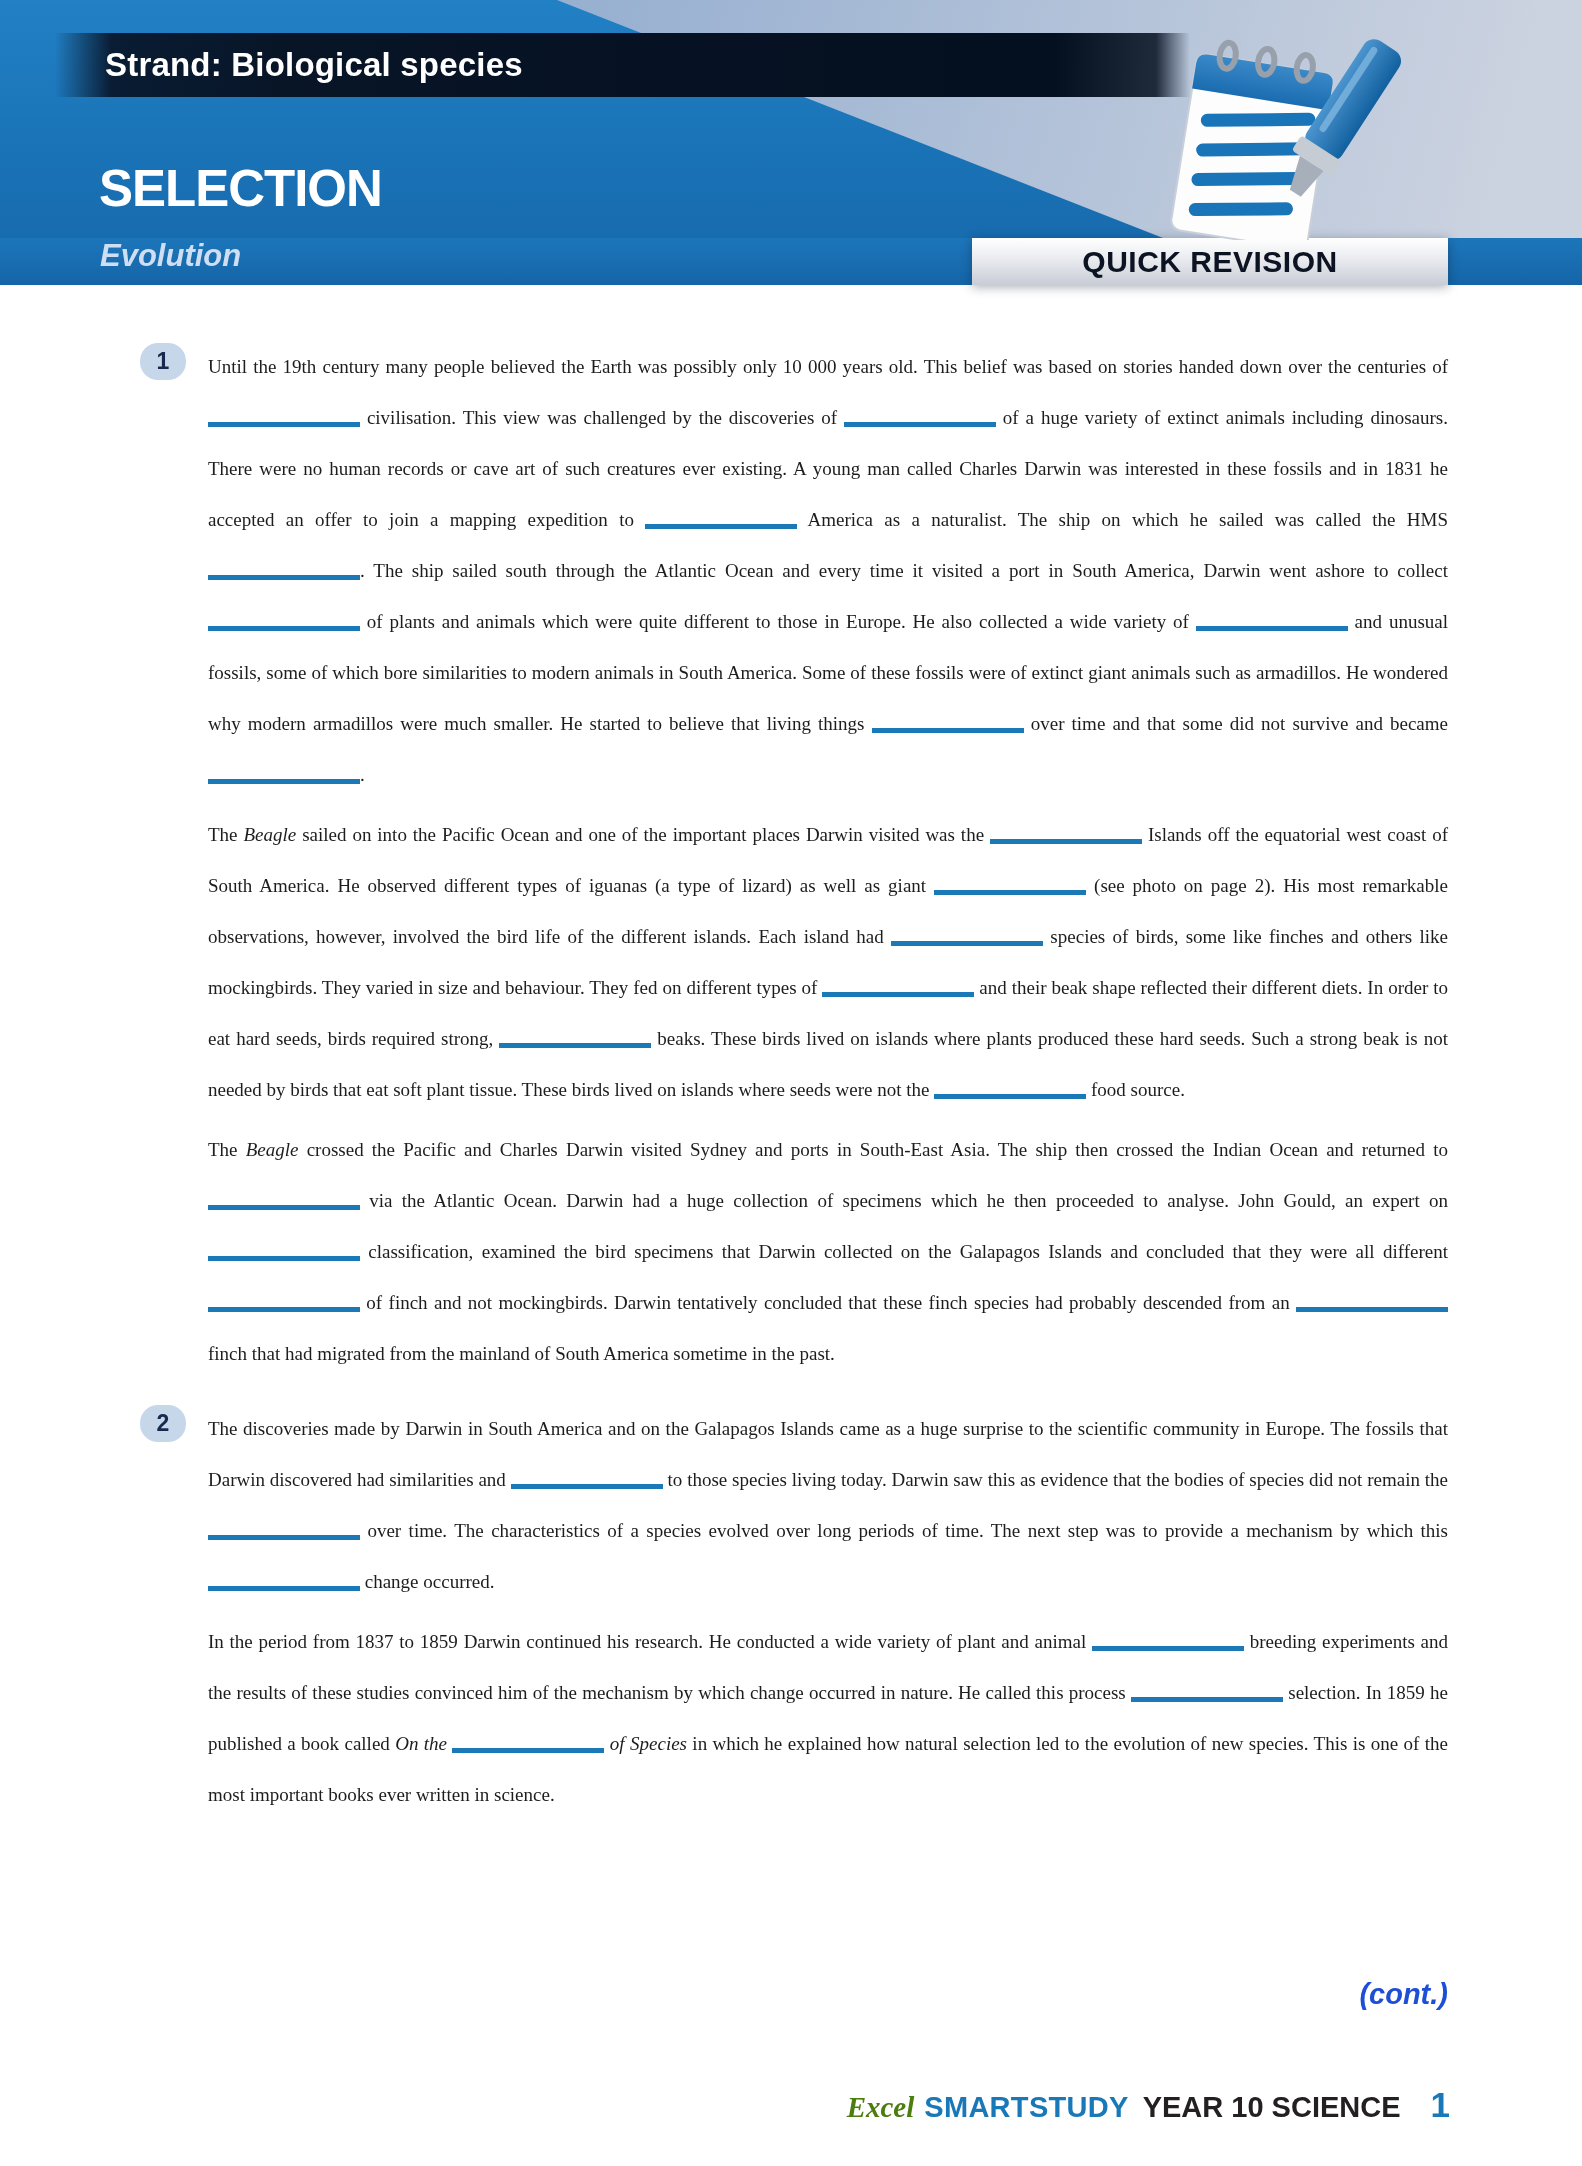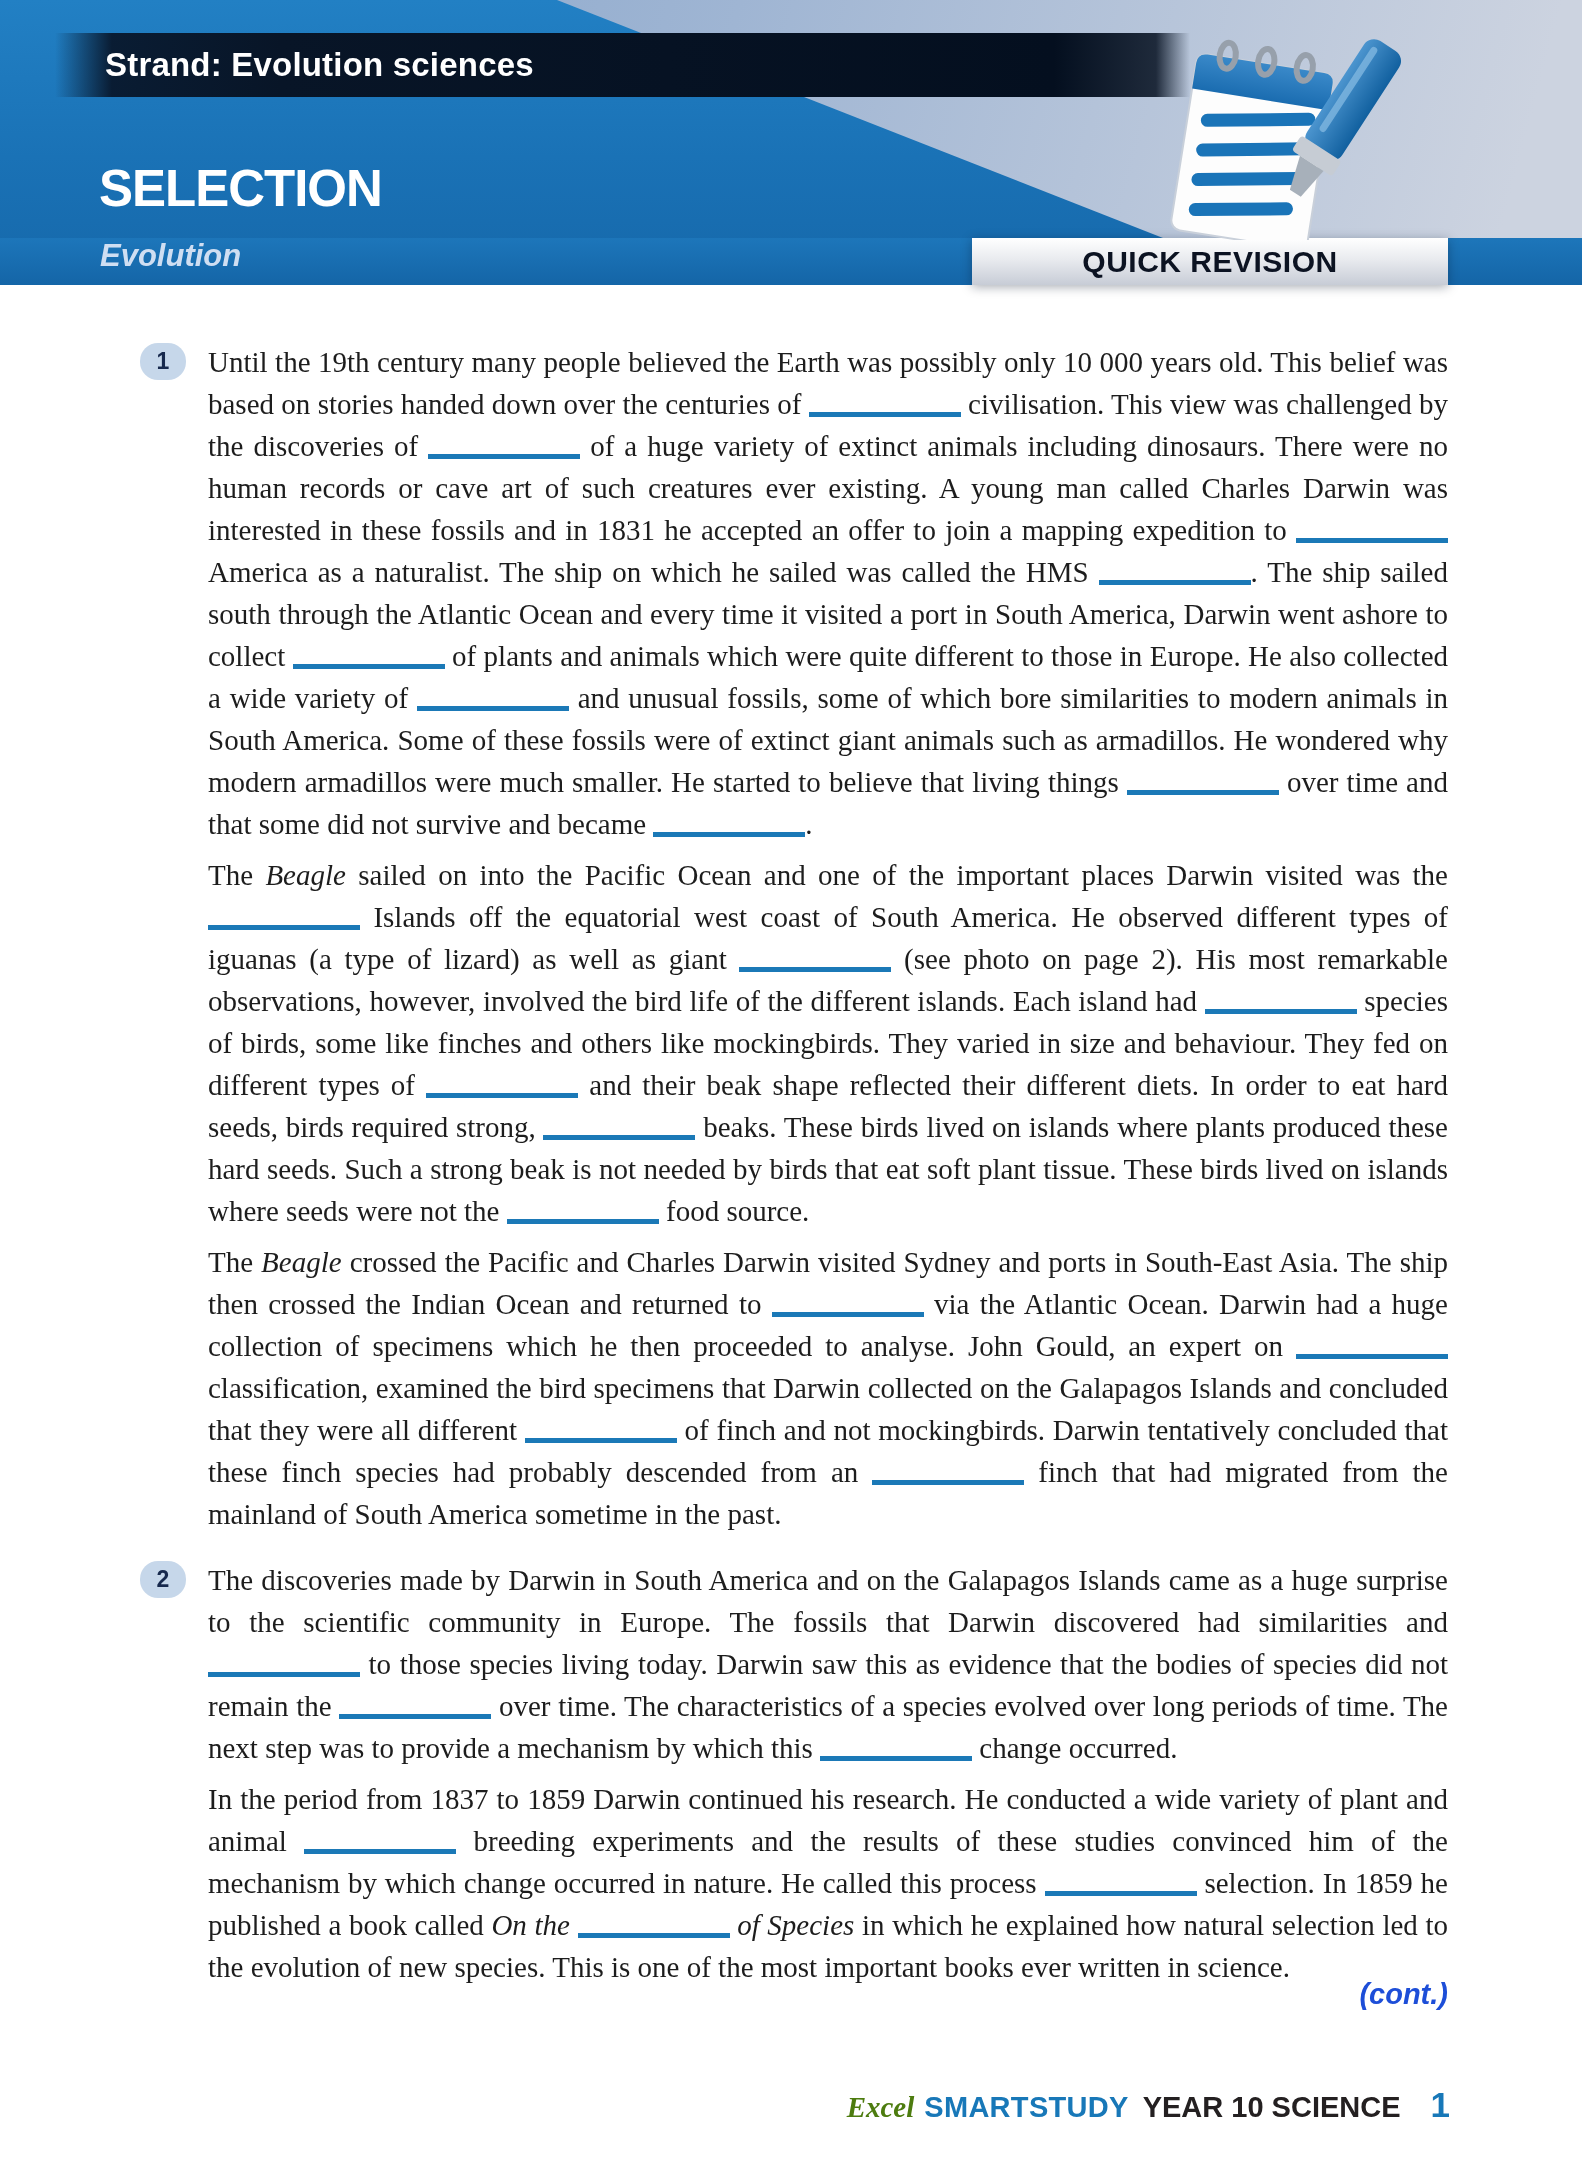--- a/index.html
+++ b/index.html
@@ -31,21 +31,21 @@
   .icon-wrap { position:absolute; top:28px; right:106px; width:350px; height:212px; z-index:4; }
 
   
   .content { position:absolute; top:341px; left:140px; width:1308px; }
   .item { display:flex; margin-bottom:24px; }
   .item:last-child { margin-bottom:0; }
   .badge { flex:0 0 46px; height:37px; margin-right:22px; margin-top:2px; border-radius:18px;
            background:#c6d7ea; text-align:center; color:#17294d;
            font:700 23px/37px "Liberation Sans", sans-serif; }
   .item-body { flex:1; min-width:0; }
-  .para { margin:0 0 9px 0; font-size:29px; line-height:42px; text-align:justify; color:#1d1d1d; }
+  .para { margin:0 0 9px 0; font-size:19px; line-height:51px; text-align:justify; color:#1d1d1d; }
   .para:last-child { margin-bottom:0; }
   .blank { display:inline-block; width:152px; height:0; border-bottom:5px solid #1b79b7;
            position:relative; top:3px; }
 
   
   .cont { position:absolute; top:1978px; right:134px; color:#1d4ed8;
           font:italic 700 29px "Liberation Sans", sans-serif; }
   .footer { position:absolute; top:2085px; right:132px; display:flex; align-items:baseline;
           white-space:nowrap; font-family:"Liberation Sans", sans-serif; }
   .f-excel { font:italic 700 29px "Liberation Serif", serif; color:#4d7c0f; margin-right:10px; }
@@ -55,21 +55,21 @@
 </style>
 </head>
 <body>
 
 <div class="page">
 
   <header class="header">
     <div class="wedge"></div>
 
     <div class="strand-strip">
-      <span>Strand: Evolution sciences</span>
+      <span>Strand: Biological species</span>
     </div>
 
     <div class="title">
       <br>
       <span>SELECTION</span>
     </div>
 
     <div class="subtitle">Evolution</div>
 
     <div class="banner"></div>

